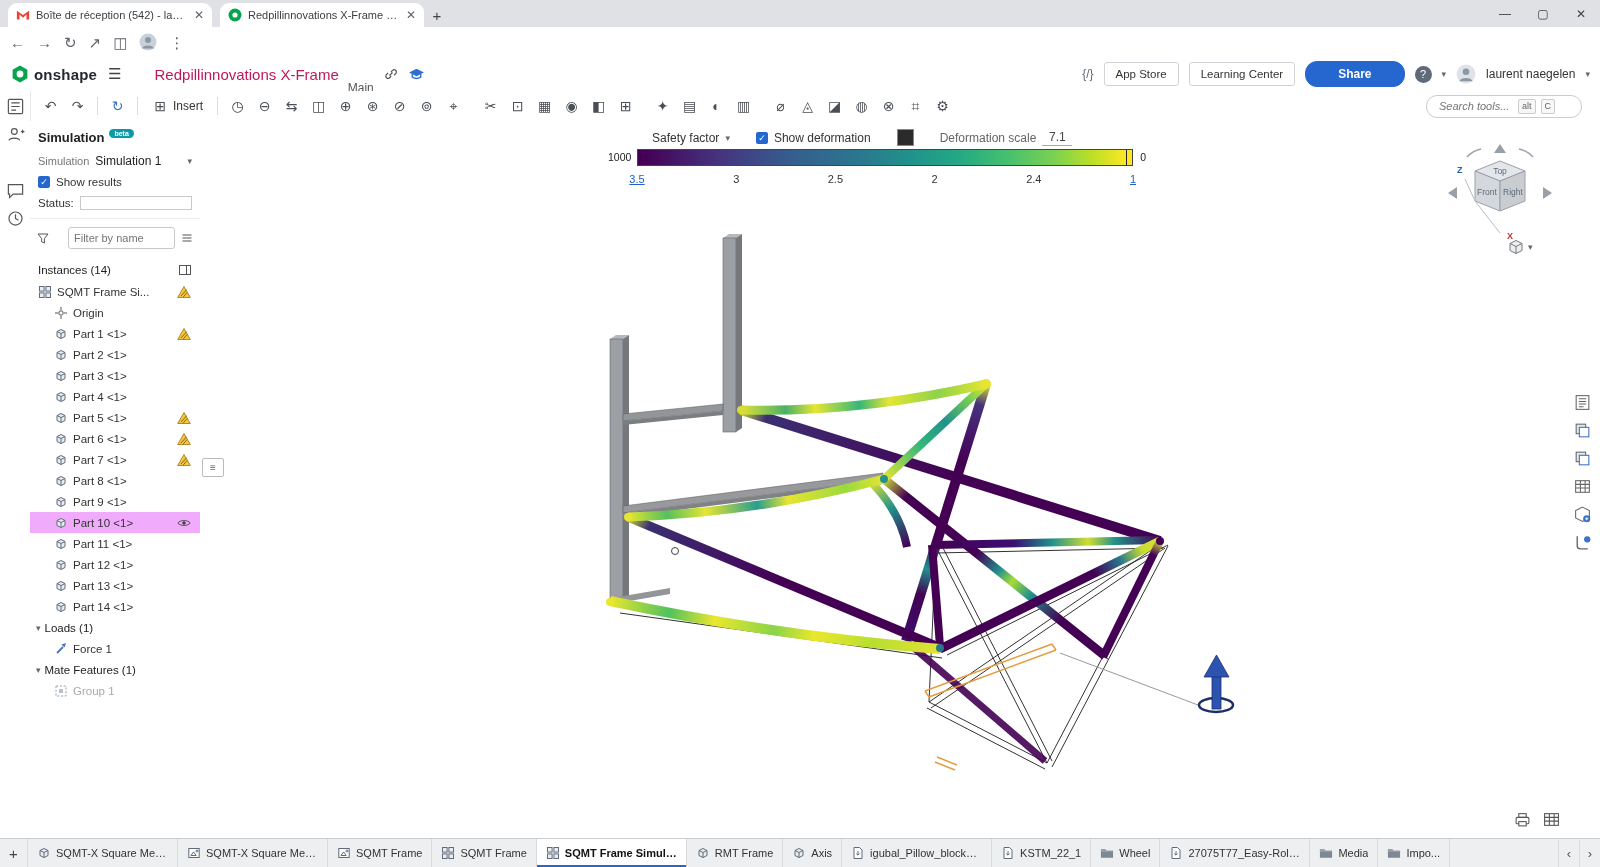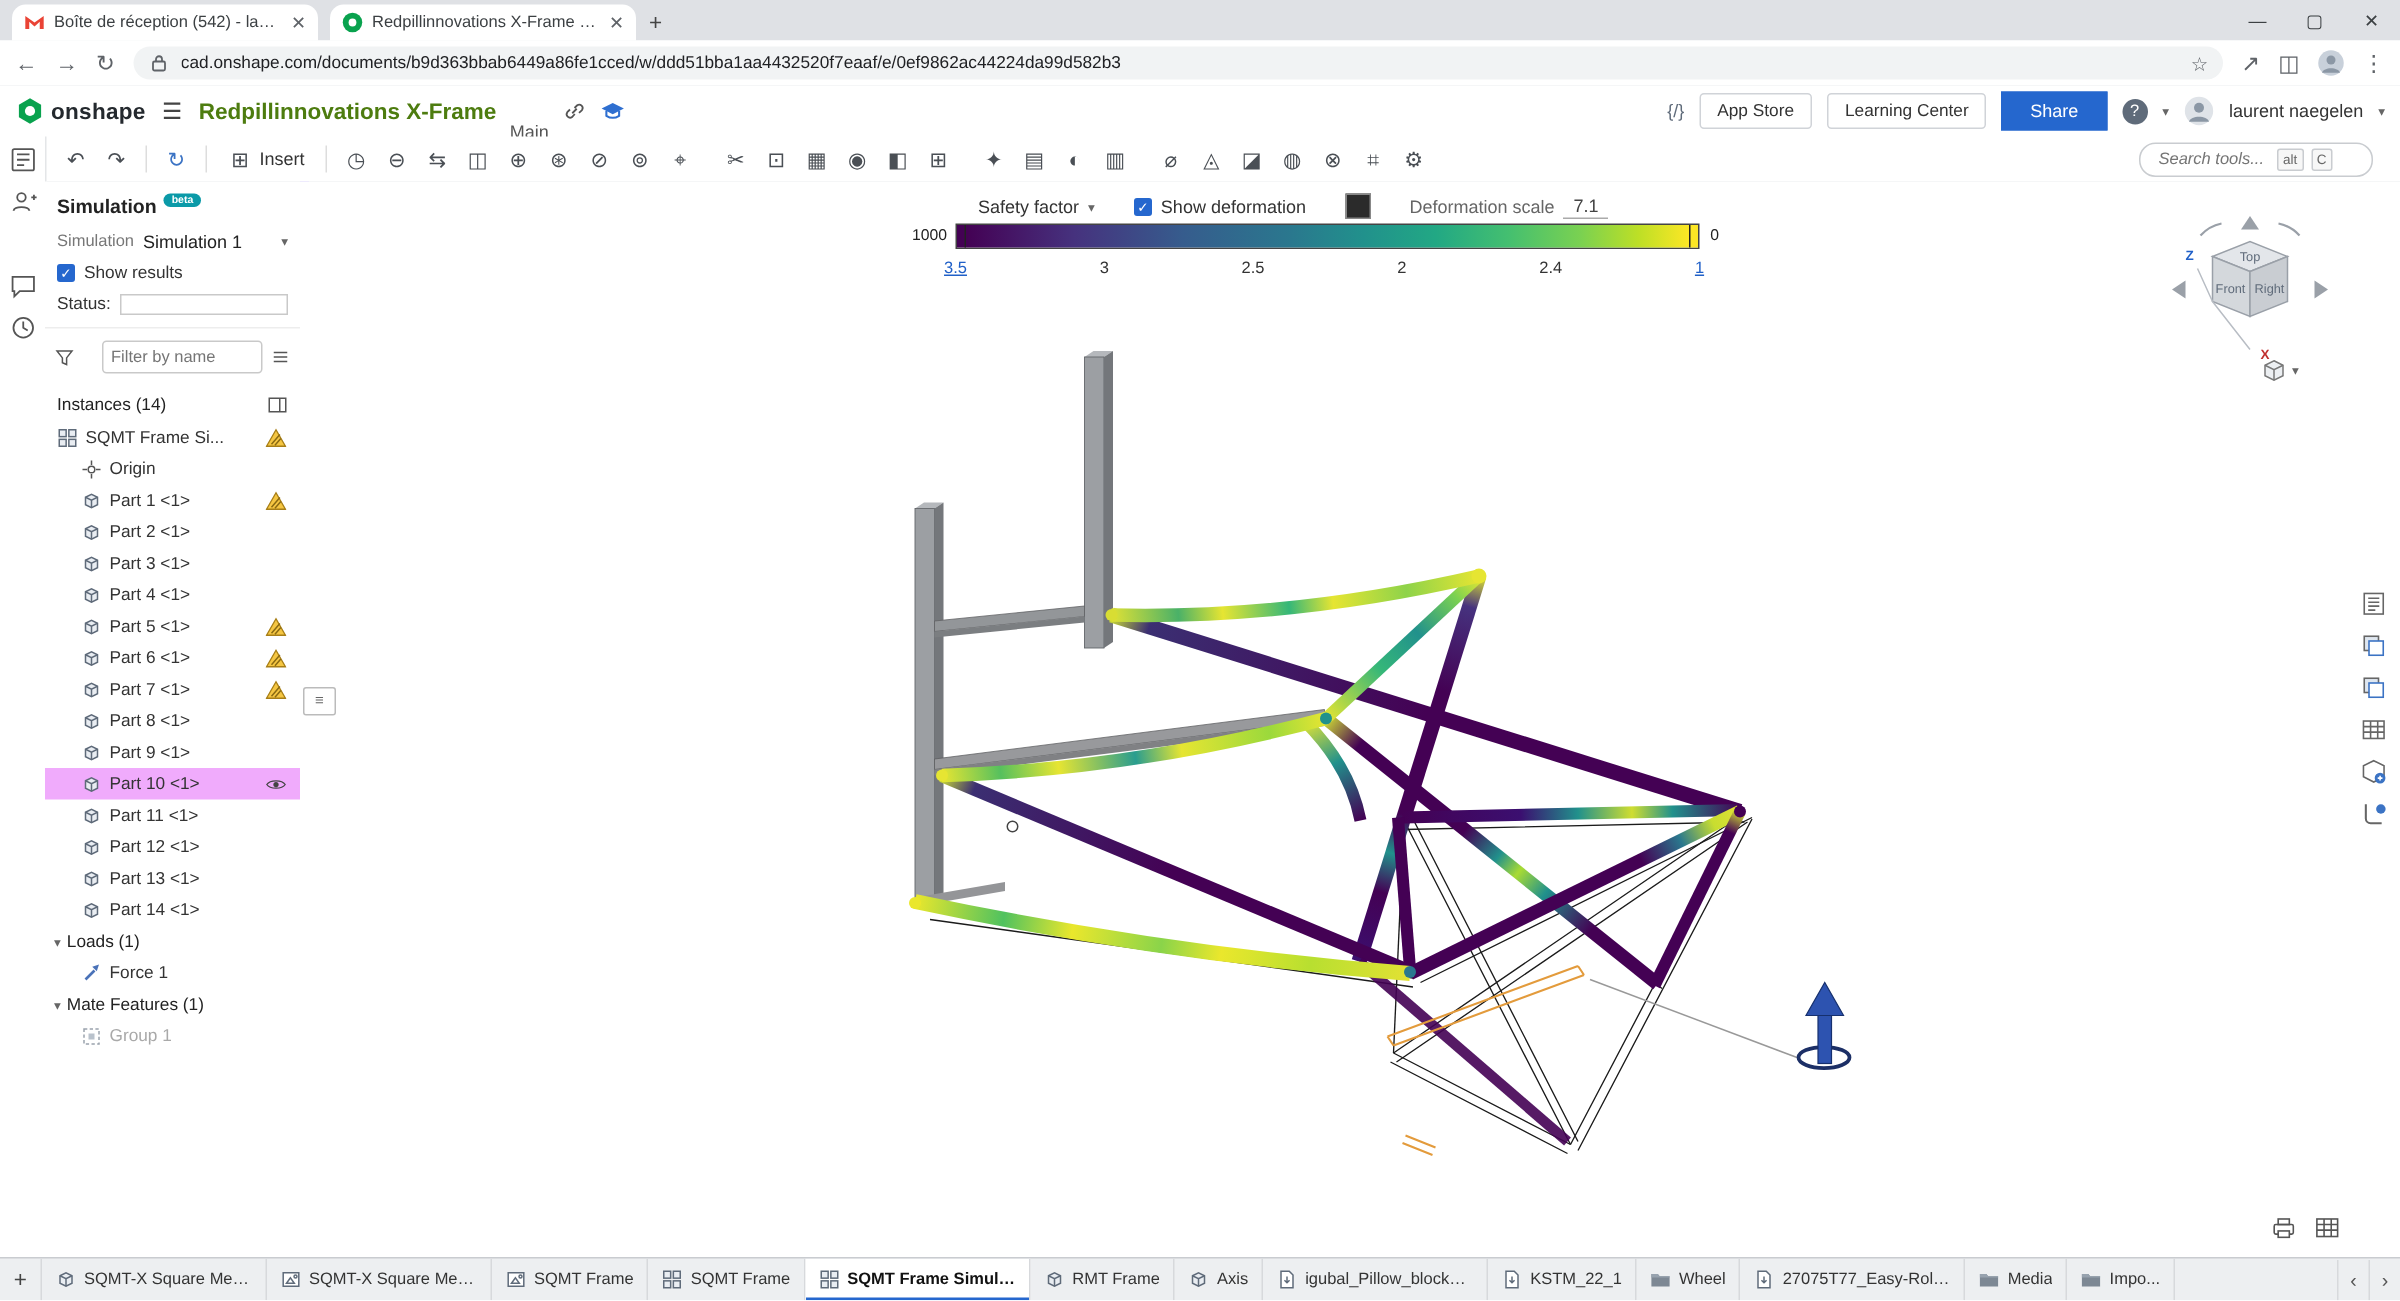--- a/index.html
+++ b/index.html
@@ -18,26 +18,26 @@
   .urlbar{position:absolute;top:27px;left:0;right:0;height:30px;background:#fff;border-bottom:1px solid #d6d9dd;display:flex;align-items:center;padding:0 10px;gap:12px;}
   .navic{color:#5f6368;font-size:15px;line-height:1;}
   .omnibox{flex:1;height:22px;background:#f1f3f4;border-radius:11px;display:flex;align-items:center;padding:0 10px;gap:8px;font-size:11.5px;color:#202124;}
   .omnibox .url{flex:1;white-space:nowrap;overflow:hidden;}
 
   
   .osheader{position:absolute;top:57px;left:0;right:0;height:34px;background:#fff;display:flex;align-items:center;padding:0 10px;gap:9px;}
   .oslogo{display:flex;align-items:center;gap:4px;}
   .oslogo .wordmark{font-size:15px;font-weight:bold;color:#24292e;letter-spacing:.2px;}
   .burger{font-size:15px;color:#444;margin:0 2px;}
-  .doctitle{font-size:15px;font-weight:bold;color:#4d7c0f;white-space:nowrap;}
+  .doctitle{font-size:15px;font-weight:normal;color:#be185d;white-space:nowrap;margin-left:22px;}
   .branch{font-size:12px;color:#555;margin-top:28px;}
   .hright{margin-left:auto;display:flex;align-items:center;gap:10px;}
   .devtag{font-size:12px;color:#5f6b7a;}
   .hbtn{border:1px solid #d0d3d8;border-radius:3px;padding:5px 11px;font-size:11.5px;color:#333;background:#fff;white-space:nowrap;}
-  .sharebtn{background:#2567ce;border:1px solid #2567ce;color:#fff;border-radius:0;padding:5px 18px;font-size:12px;font-weight:normal;}
+  .sharebtn{background:#2567ce;border:1px solid #2567ce;color:#fff;border-radius:12px;padding:5px 32px;font-size:12px;font-weight:bold;}
   .helpc{width:17px;height:17px;border-radius:50%;background:#5f6b7a;color:#fff;font-size:11px;display:flex;align-items:center;justify-content:center;}
   .uname{font-size:12px;color:#333;}
   .chev{font-size:9px;color:#666;}
 
   
   .ostoolbar{position:absolute;top:91px;left:30px;right:0;height:30px;background:#fff;border-bottom:1px solid #d8dadd;display:flex;align-items:center;padding:0 8px;gap:2px;}
   .tbico{width:25px;height:24px;display:flex;align-items:center;justify-content:center;font-size:14px;color:#4a4f55;flex:0 0 auto;}
   .tbico.blue{color:#3b73c4;}
   .tb-sep{width:1px;height:18px;background:#ddd;margin:0 5px;flex:0 0 auto;}
   .insertbtn{display:flex;align-items:center;gap:5px;font-size:12px;color:#333;padding:0 7px;white-space:nowrap;}
@@ -146,30 +146,20 @@
       <div class="winbtn">—</div>
       <div class="winbtn">▢</div>
       <div class="winbtn closew">✕</div>
     </div>
   </div>
 
   <div class="urlbar">
     <span class="navic">←</span>
     <span class="navic">→</span>
     <span class="navic">↻</span>
-    <div class="omnibox">
-      <span class="tico">
-          <svg viewBox="0 0 12 14">
-            <rect x="2" y="6" width="8" height="6" rx="1" fill="none" stroke="#5f6368" stroke-width="1.2"></rect>
-            <path d="M4 6V4.5a2 2 0 0 1 4 0V6" fill="none" stroke="#5f6368" stroke-width="1.2"></path>
-          </svg>
-        </span>
-      <span class="url">cad.onshape.com/documents/b9d363bbab6449a86fe1cced/w/ddd51bba1aa4432520f7eaaf/e/0ef9862ac44224da99d582b3</span>
-      <span class="navic" style="font-size:13px;">☆</span>
-    </div>
     <span class="navic">↗</span>
     <span class="navic">◫</span>
     <span class="tico" style="width:18px;height:18px;">
         <svg viewBox="0 0 18 18">
           <circle cx="9" cy="9" r="8.5" fill="#c8d0da"></circle>
           <circle cx="9" cy="7" r="3" fill="#8b97a5"></circle>
           <path d="M3 15.5c1-4 11-4 12 0" fill="#8b97a5"></path>
         </svg>
       </span>
     <span class="navic">⋮</span>

